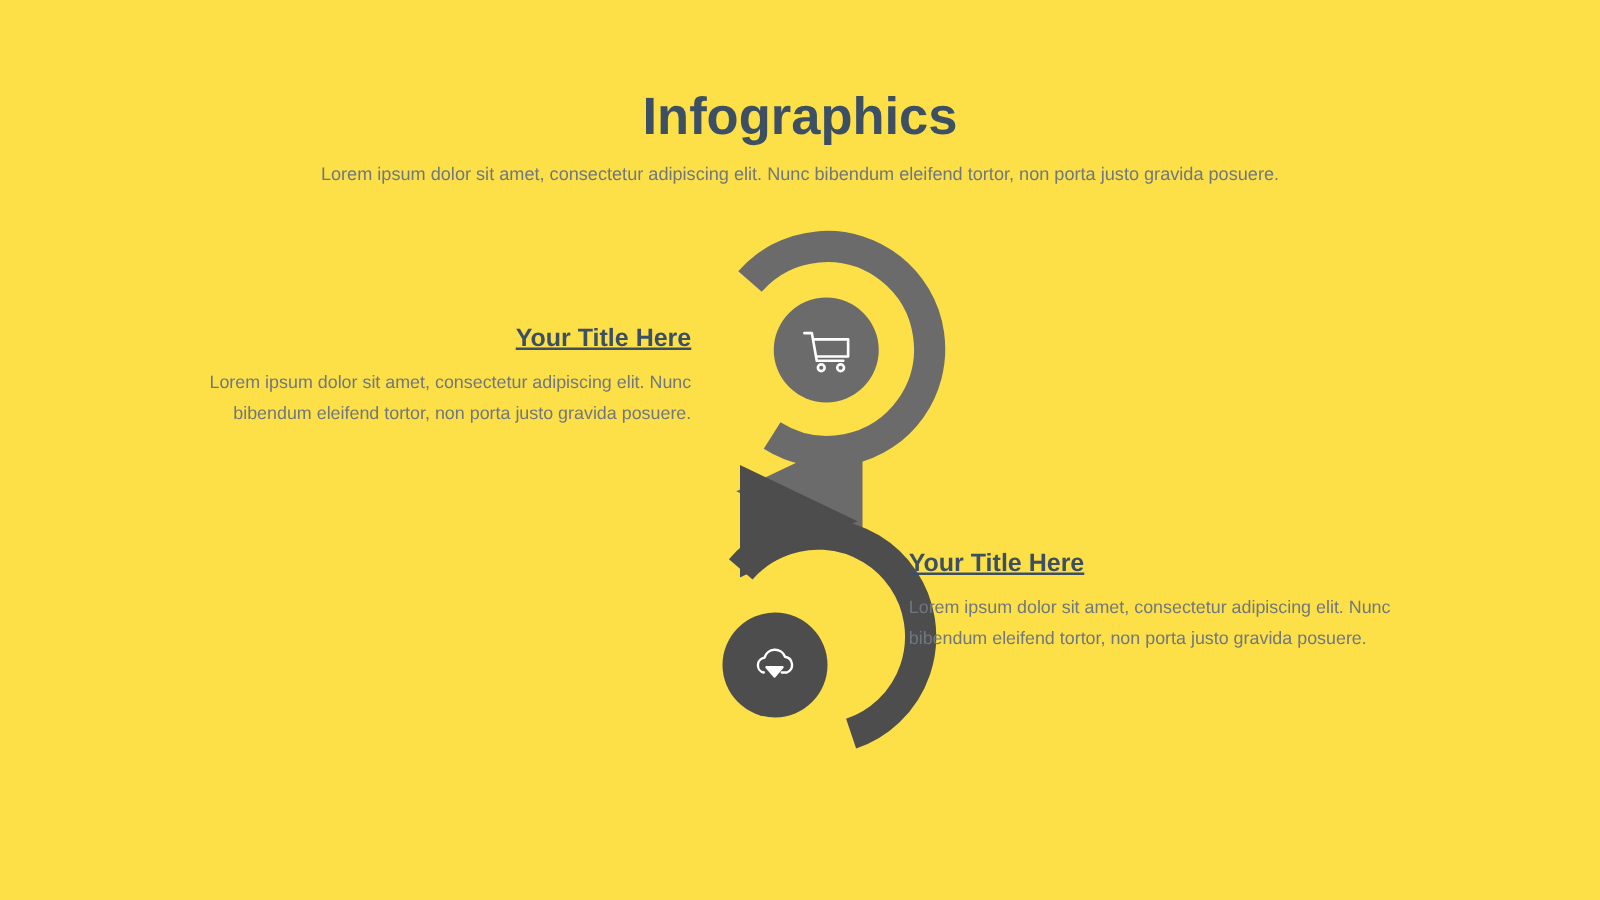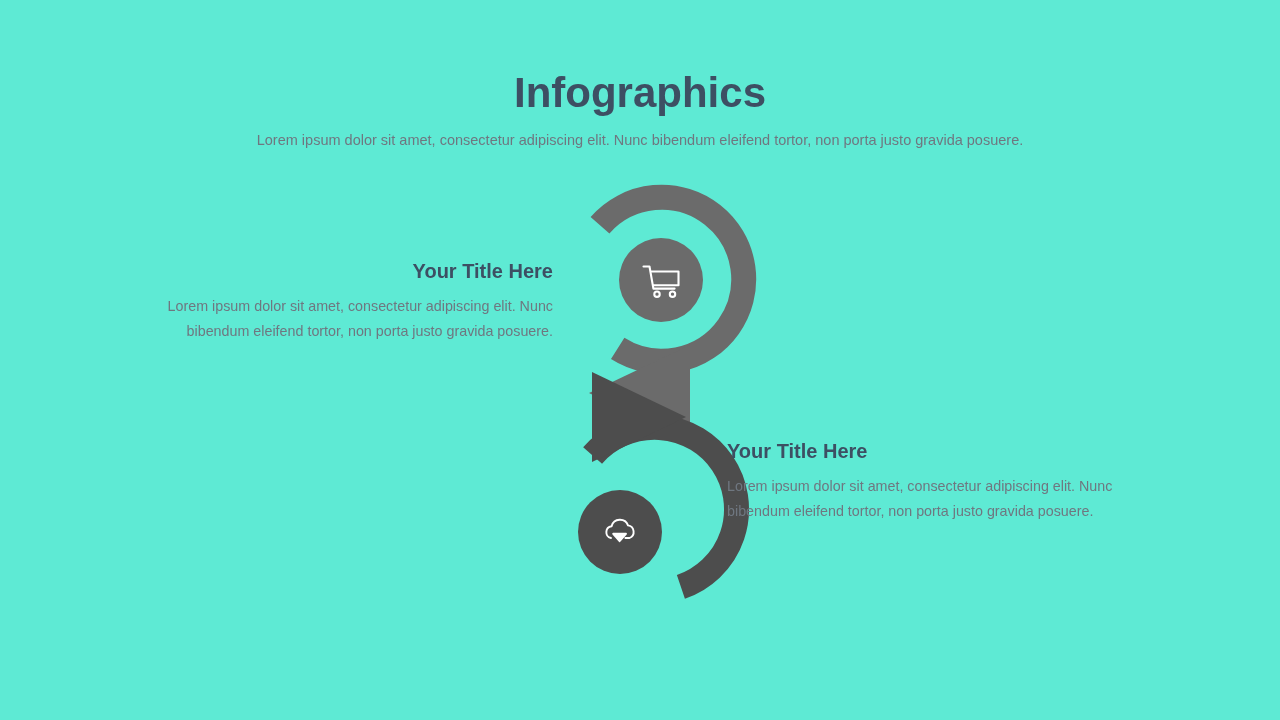--- a/index.html
+++ b/index.html
@@ -12,21 +12,21 @@
     height: 720px;
     overflow: hidden;
     font-family: "Liberation Sans", sans-serif;
     position: relative;
   }
   #slide {
     position: absolute;
     left: 0; top: 0;
     width: 1280px;
     height: 720px;
-    background: #5eead4;
+    background: #fde047;
   }
 
   
   #header {
     position: absolute;
     left: 0;
     top: 68px;
     width: 1280px;
     text-align: center;
   }
@@ -50,20 +50,21 @@
   
   .text-block {
     position: absolute;
   }
   .block-title {
     font-size: 20px;
     font-weight: bold;
     color: #3d4f63;
     line-height: 26px;
     margin: 0 0 10px 0;
+    text-decoration: underline;
   }
   .block-body {
     font-size: 14.3px;
     color: #6f7780;
     line-height: 25px;
     margin: 0;
   }
 
   #block-top {
     left: 153px;

